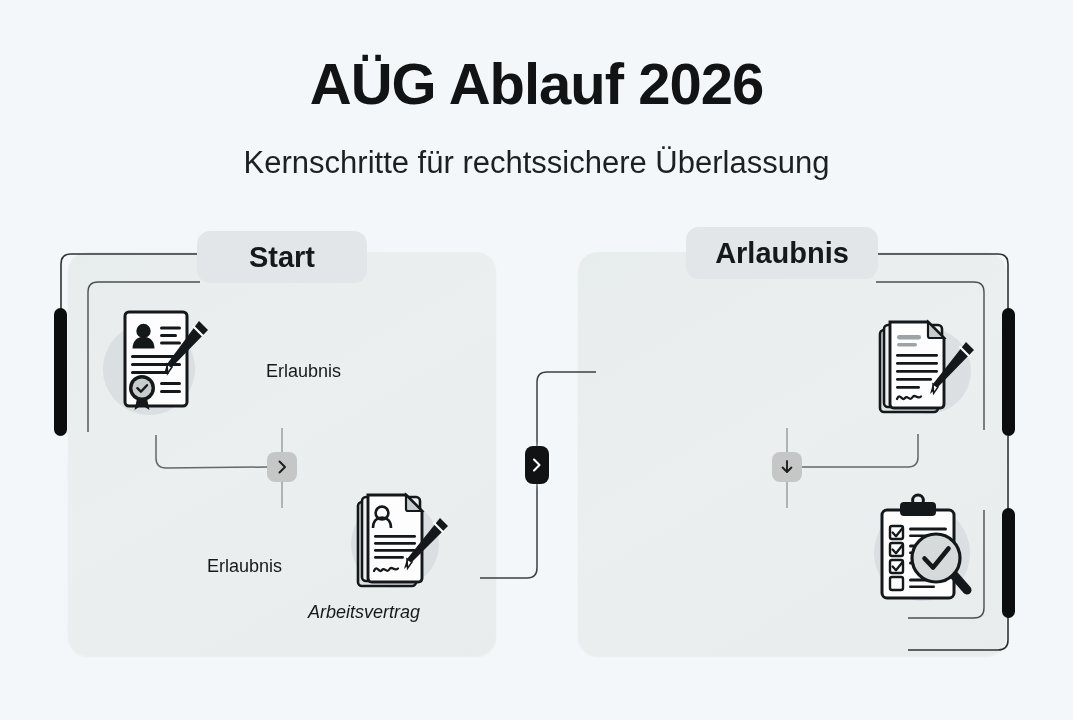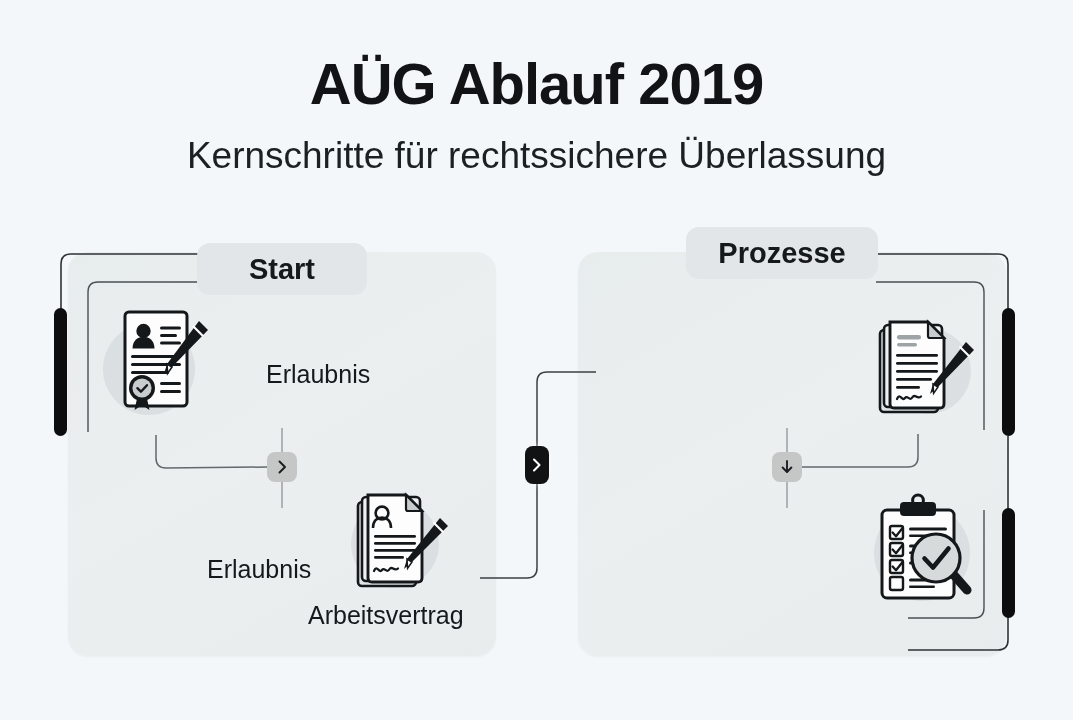--- a/index.html
+++ b/index.html
@@ -32,23 +32,23 @@
   .title {
     margin: 0;
     padding-top: 54px;
     font-size: 58px;
     font-weight: bold;
     letter-spacing: -1px;
     color: #111315;
     line-height: 1.05;
   }
   .subtitle {
-    margin: 3px;
+    margin: 13px;
     padding-top: 18px;
-    font-size: 37px;
+    font-size: 31px;
     font-weight: normal;
     color: #1d2023;
     line-height: 1.1;
   }
 
   
   .panel {
     position: absolute;
     border-radius: 20px;
     background: linear-gradient(150deg, #e7ecec 0%, #eceff0 45%, #e8eced 100%);
@@ -64,21 +64,21 @@
     border-radius: 13px;
     background: #e3e6e8;
     display: flex;
     align-items: center;
     justify-content: center;
     font-size: 29px;
     font-weight: bold;
     color: #16191c;
     z-index: 12;
   }
-  #badge-start    { left: 197px; top: 243px; width: 170px; text-align: center; }
+  #badge-start    { left: 197px; top: 231px; width: 170px; text-align: center; }
   #badge-prozesse { left: 686px; top: 227px; width: 192px; }
 
   
   #rails {
     position: absolute;
     left: 0; top: 0;
     width: 1073px; height: 720px;
     pointer-events: none;
     z-index: 4;
   }
@@ -123,29 +123,29 @@
     justify-content: center;
     z-index: 11;
   }
   #node-left  { left: 267px; top: 452px; }
   #node-right { left: 772px; top: 452px; }
   .step-node svg { display: block; }
 
   
   .step-label {
     position: absolute;
-    font-size: 25px;
+    font-size: 18px;
     color: #16191c;
     white-space: nowrap;
     z-index: 10;
     line-height: 1;
   }
   #label-erlaubnis         { left: 266px; top: 362px; }
   #label-arlaubnis         { left: 207px; top: 557px; }
-  #label-arbeitsvertrag    { left: 308px; top: 603px; }
+  #label-arbeitsvertrag    { left: 308px; top: 603px; font-style: italic; }
   #label-ueberlassung      { left: 603px; top: 362px; }
   #label-compliance        { left: 619px; top: 556px; }
 
   
   .step-icon {
     position: absolute;
     z-index: 10;
   }
   .step-icon .halo {
     position: absolute;
@@ -167,21 +167,21 @@
   #icon-arbeitsvertrag .halo { width: 88px; height: 88px; margin-left: -4px; margin-top: 6px; }
   #icon-ueberlassung .halo   { width: 86px; height: 86px; margin-left: 4px; margin-top: 6px; }
   #icon-compliance .halo     { width: 96px; height: 96px; margin-left: 0px;  margin-top: 4px; }
 </style>
 </head>
 <body>
 
 <div id="stage">
 
   <div class="header">
-    <h1 class="title">AÜG Ablauf 2019</h1>
+    <h1 class="title">AÜG Ablauf 2026</h1>
     <h2 class="subtitle">Kernschritte für rechtssichere Überlassung</h2>
   </div>
 
   <svg id="rails" viewBox="0 0 1073 720">
     <g fill="none" stroke="#2e3234" stroke-width="1.6">
 
       <path d="M 61 372 L 61 264 Q 61 254 71 254 L 200 254"></path>
 
       <path d="M 88 432 L 88 292 Q 88 282 98 282 L 200 282" stroke="#4a4f52" stroke-width="1.4"></path>
 
@@ -210,21 +210,21 @@
     </g>
   </svg>
 
   <div class="panel" id="panel-left"></div>
   <div class="panel" id="panel-right"></div>
 
   <div class="badge" id="badge-start">
     <span>Start</span>
   </div>
   <div class="badge" id="badge-prozesse">
-    <span>Prozesse</span>
+    <span>Arlaubnis</span>
   </div>
 
   <div class="pill" id="pill-left"></div>
   <div class="pill" id="pill-right-upper"></div>
   <div class="pill" id="pill-right-lower"></div>
 
   <div id="center-node">
     <span>
       <svg width="12" height="18" viewBox="0 0 12 18">
         <path d="M3 3.5 L8.5 9 L3 14.5" fill="none" stroke="#ffffff" stroke-width="2.1" stroke-linecap="round" stroke-linejoin="round"></path>

